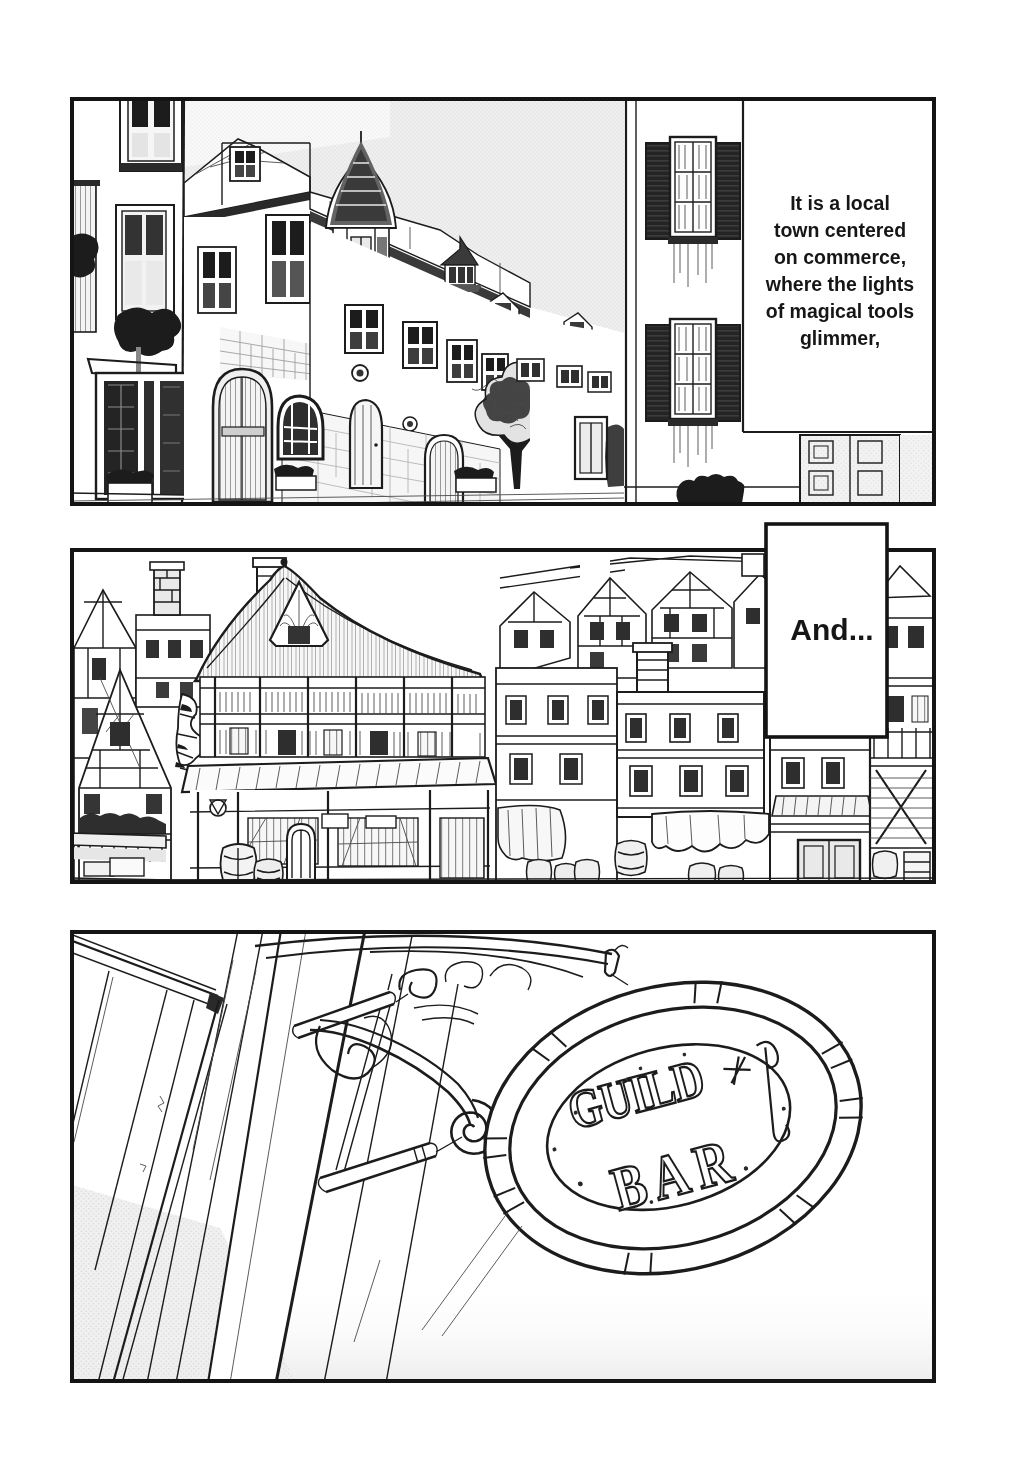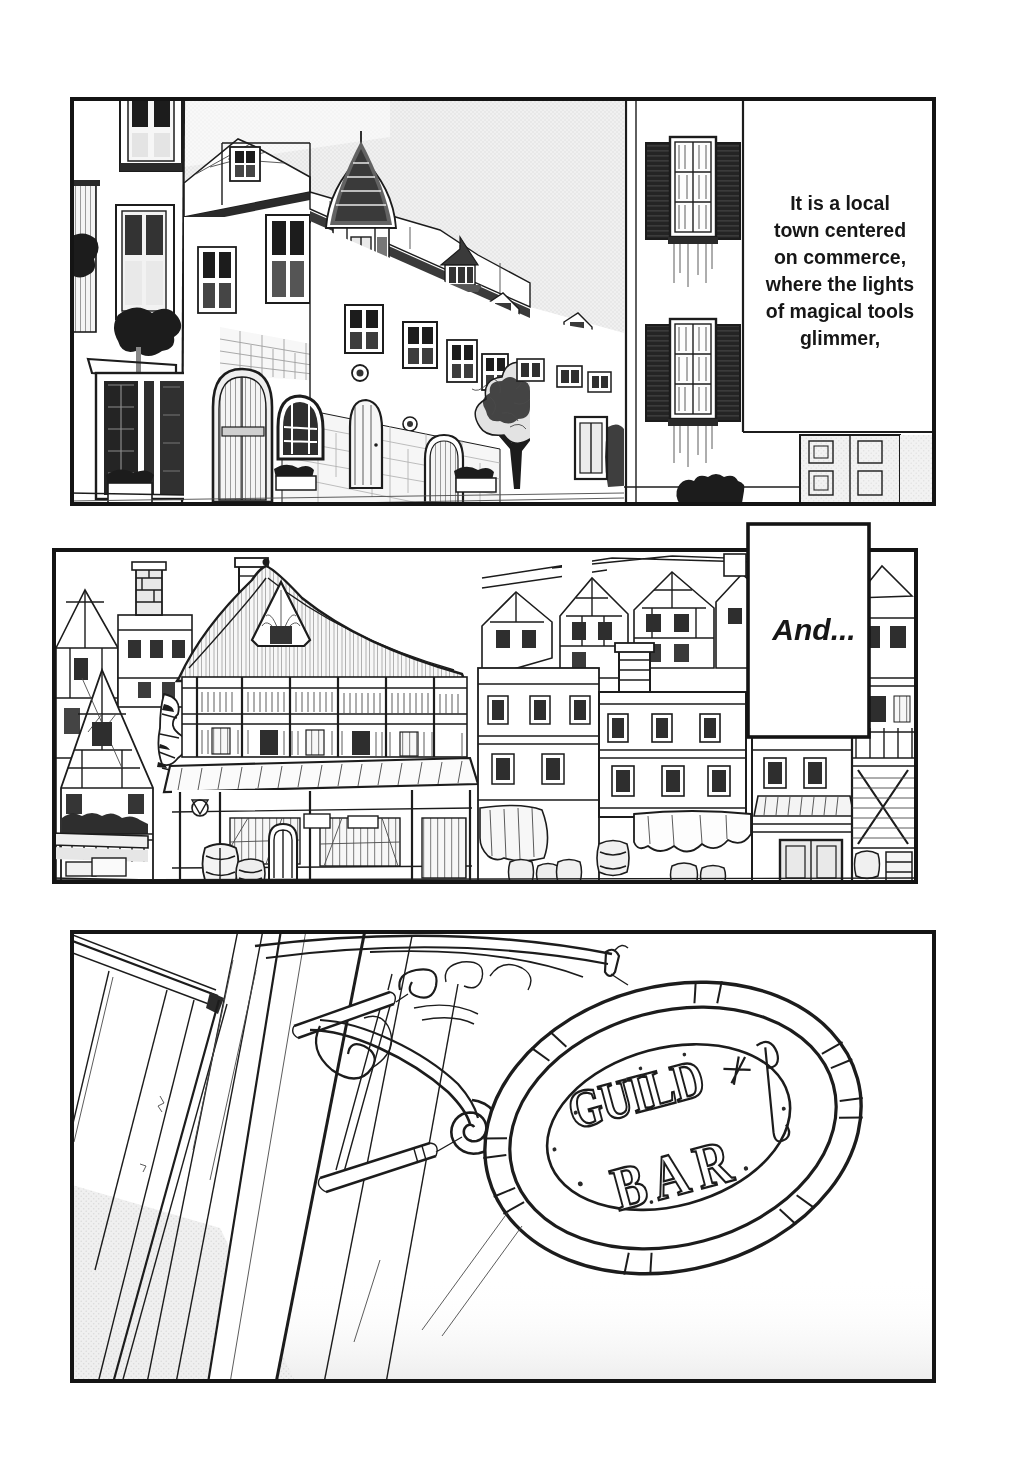--- a/index.html
+++ b/index.html
@@ -308,21 +308,21 @@
 <rect x="830" y="338" width="36" height="68" fill="url(#lt)"></rect>
 <line class="k" x1="554" y1="390" x2="730" y2="390"></line>
 </g>
 
 <path class="dk" d="M608 390 q6 -10 16 -6 q4 -8 14 -4 q8 -6 16 0 q10 -4 14 4 q8 2 6 10 l-2 12 l-62 2 q-6 -10 -2 -18 Z"></path>
 
 <rect x="2" y="2" width="862" height="405" fill="none" stroke="#141414" stroke-width="4"></rect>
 </svg>
 </div>
 
-<div class="pnl" style="left:52px;top:518px;font-style:italic;">
+<div class="pnl" style="left:70px;top:518px;">
 <svg width="866" height="366" viewBox="0 0 866 366">
 <defs>
 <pattern id="tmb" width="7" height="8" patternUnits="userSpaceOnUse">
   <rect width="7" height="8" fill="#f7f7f7"></rect>
   <rect width="1.2" height="8" fill="#8f8f8f"></rect>
 </pattern>
 <pattern id="roofln" width="8" height="10" patternUnits="userSpaceOnUse">
   <rect width="8" height="10" fill="#f7f7f7"></rect>
   <path d="M2 0 L2 10 M5.5 0 L5.5 10" stroke="#a8a8a8" stroke-width="0.9" fill="none"></path>
 </pattern>

